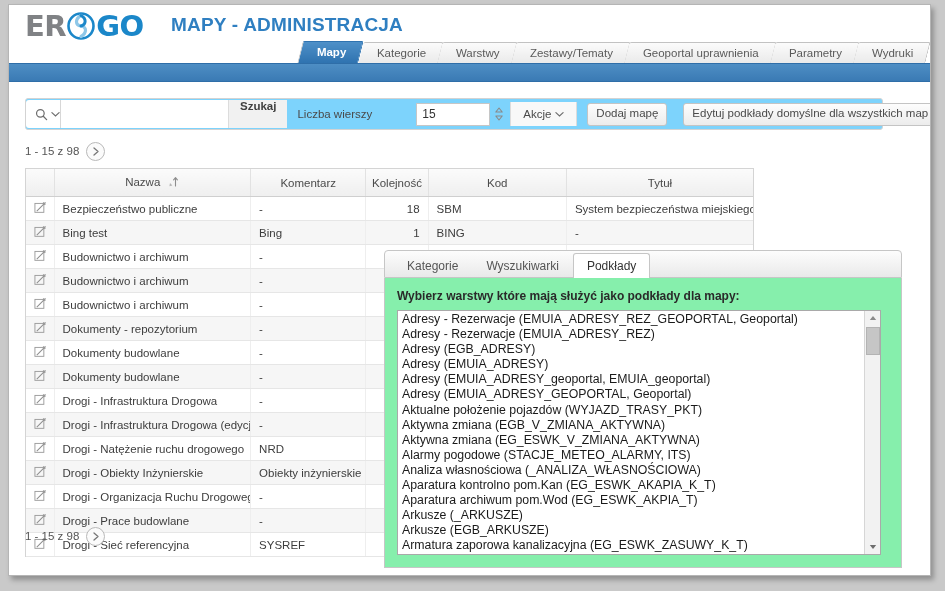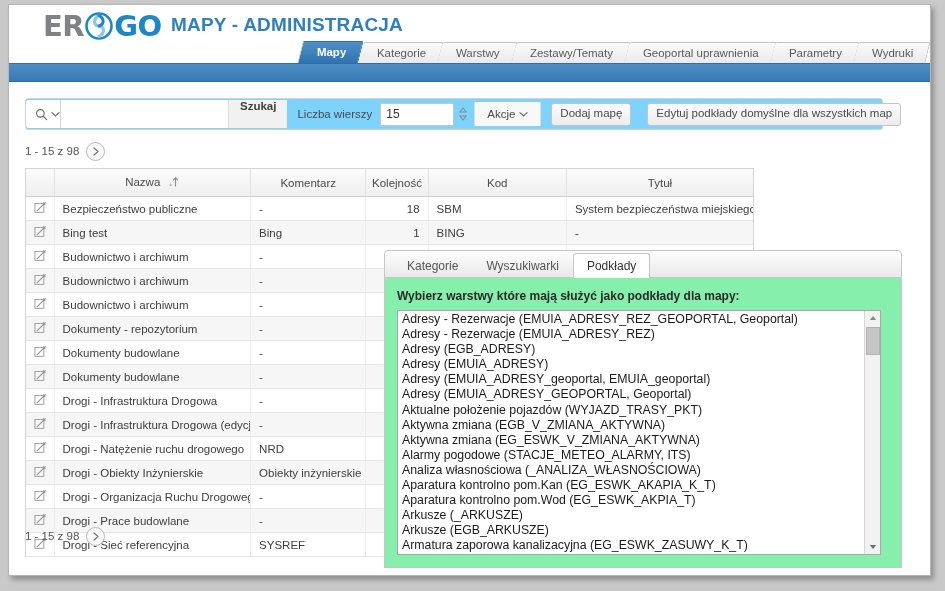--- a/index.html
+++ b/index.html
@@ -40,21 +40,20 @@
     border-bottom: none;
   }
   .logo {
     position: absolute;
     left: 16px;
     top: 6px;
     display: flex;
     align-items: center;
     height: 30px;
     user-select: none;
-    margin-left: 18px;
   }
   .logo-er {
     font-family: "DejaVu Sans", sans-serif;
     font-size: 29px;
     font-weight: bold;
     color: #808285;
     letter-spacing: -0.5px;
     line-height: 1;
   }
   .logo-swirl {
@@ -209,20 +208,21 @@
   .rows-input {
     width: 62px;
     height: 21px;
     border: 1px solid #c6c6c6;
     background: #ffffff;
     font-family: "Liberation Sans", sans-serif;
     font-size: 12px;
     color: #333;
     padding: 0 5px;
     outline: none;
+    margin-left: 36px;
   }
   .spinner {
     width: 16px;
     height: 22px;
     display: flex;
     flex-direction: column;
     justify-content: center;
     align-items: center;
     margin: 0 6px 0 4px;
   }
@@ -751,21 +751,21 @@
             <div class="lb-item">Adresy (EGB_ADRESY)</div>
             <div class="lb-item">Adresy (EMUIA_ADRESY)</div>
             <div class="lb-item">Adresy (EMUIA_ADRESY_geoportal, EMUIA_geoportal)</div>
             <div class="lb-item">Adresy (EMUIA_ADRESY_GEOPORTAL, Geoportal)</div>
             <div class="lb-item">Aktualne położenie pojazdów (WYJAZD_TRASY_PKT)</div>
             <div class="lb-item">Aktywna zmiana (EGB_V_ZMIANA_AKTYWNA)</div>
             <div class="lb-item">Aktywna zmiana (EG_ESWK_V_ZMIANA_AKTYWNA)</div>
             <div class="lb-item">Alarmy pogodowe (STACJE_METEO_ALARMY, ITS)</div>
             <div class="lb-item">Analiza własnościowa (_ANALIZA_WŁASNOŚCIOWA)</div>
             <div class="lb-item">Aparatura kontrolno pom.Kan (EG_ESWK_AKAPIA_K_T)</div>
-            <div class="lb-item">Aparatura kontrolno pom.Wod (EG_ESWK_AKPIA_T)</div>
+            <div class="lb-item">Aparatura archiwum pom.Wod (EG_ESWK_AKPIA_T)</div>
             <div class="lb-item">Arkusze (_ARKUSZE)</div>
             <div class="lb-item">Arkusze (EGB_ARKUSZE)</div>
             <div class="lb-item">Armatura zaporowa kanalizacyjna (EG_ESWK_ZASUWY_K_T)</div>
           </div>
           <div class="lb-scroll">
             <div class="lb-arrow">
               <svg width="8" height="6" viewBox="0 0 8 6" aria-hidden="true">
                   <path d="M4 1 L7.2 5 L0.8 5 Z" fill="#8a8a8a"></path>
                 </svg>
             </div>

